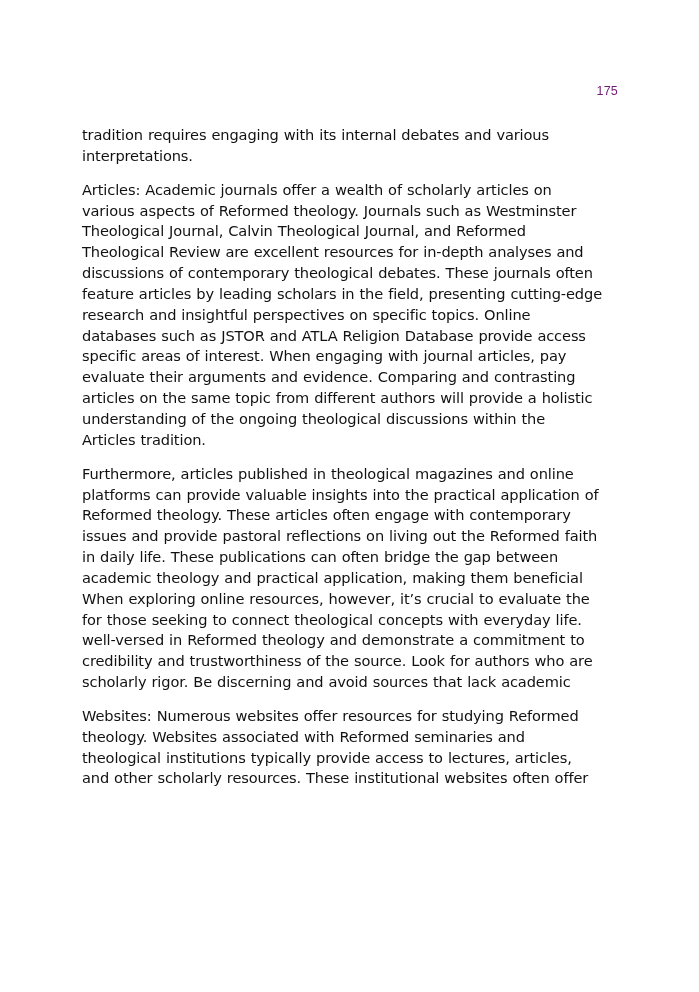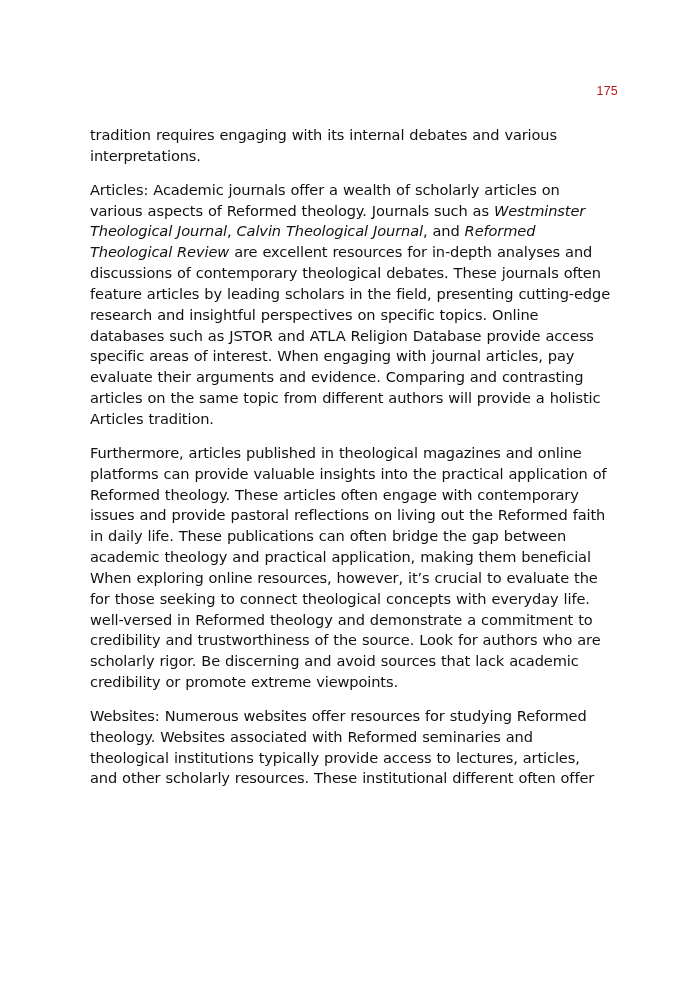--- a/index.html
+++ b/index.html
@@ -16,45 +16,44 @@
       color: #111111;
     }
     .page-number {
       position: absolute;
       top: 84px;
       left: 560px;
       width: 58px;
       text-align: right;
       font-family: "Liberation Sans", sans-serif;
       font-size: 12.5px;
-      color: #b91c1c;
+      color: #701a75;
       letter-spacing: 0.2px;
     }
     .content {
       position: absolute;
       top: 125px;
-      left: 90px;
+      left: 82px;
       width: 540px;
     }
     .para {
       margin: 0 0 13px 0;
       font-size: 14.6px;
       line-height: 20.85px;
       letter-spacing: -0.12px;
       word-spacing: 0.5px;
     }
     .line {
       display: block;
       white-space: nowrap;
     }
     .bold {
       font-weight: normal;
     }
     .ital {
-      font-style: italic;
     }
   </style>
 </head>
 <body>
 
 <div class="page-number">175</div>
 
 <div class="content">
 
   <p class="para">
@@ -67,38 +66,38 @@
     <span class="line"><span>various aspects of Reformed theology. Journals such as </span><span class="ital">Westminster</span></span>
     <span class="line"><span class="ital">Theological Journal</span><span>, </span><span class="ital">Calvin Theological Journal</span><span>, and </span><span class="ital">Reformed</span></span>
     <span class="line"><span class="ital">Theological Review</span><span> are excellent resources for in-depth analyses and</span></span>
     <span class="line">discussions of contemporary theological debates. These journals often</span>
     <span class="line">feature articles by leading scholars in the field, presenting cutting-edge</span>
     <span class="line">research and insightful perspectives on specific topics. Online</span>
     <span class="line">databases such as JSTOR and ATLA Religion Database provide access</span>
     <span class="line">specific areas of interest. When engaging with journal articles, pay</span>
     <span class="line">evaluate their arguments and evidence. Comparing and contrasting</span>
     <span class="line">articles on the same topic from different authors will provide a holistic</span>
+    <span class="line">understanding of the ongoing theological discussions within the</span>
     <span class="line">Articles tradition.</span>
   </p>
 
   <p class="para">
     <span class="line">Furthermore, articles published in theological magazines and online</span>
     <span class="line">platforms can provide valuable insights into the practical application of</span>
     <span class="line">Reformed theology. These articles often engage with contemporary</span>
     <span class="line">issues and provide pastoral reflections on living out the Reformed faith</span>
     <span class="line">in daily life. These publications can often bridge the gap between</span>
     <span class="line">academic theology and practical application, making them beneficial</span>
     <span class="line">When exploring online resources, however, it’s crucial to evaluate the</span>
     <span class="line">for those seeking to connect theological concepts with everyday life.</span>
     <span class="line">well-versed in Reformed theology and demonstrate a commitment to</span>
     <span class="line">credibility and trustworthiness of the source. Look for authors who are</span>
     <span class="line">scholarly rigor. Be discerning and avoid sources that lack academic</span>
-    <span class="line">credibility or promote extreme viewpoints.</span>
   </p>
 
   <p class="para">
     <span class="line"><span class="bold">Websites:</span><span> Numerous websites offer resources for studying Reformed</span></span>
     <span class="line">theology. Websites associated with Reformed seminaries and</span>
     <span class="line">theological institutions typically provide access to lectures, articles,</span>
-    <span class="line">and other scholarly resources. These institutional different often offer</span>
+    <span class="line">and other scholarly resources. These institutional websites often offer</span>
   </p>
 
 </div>
 
 </body></html>

